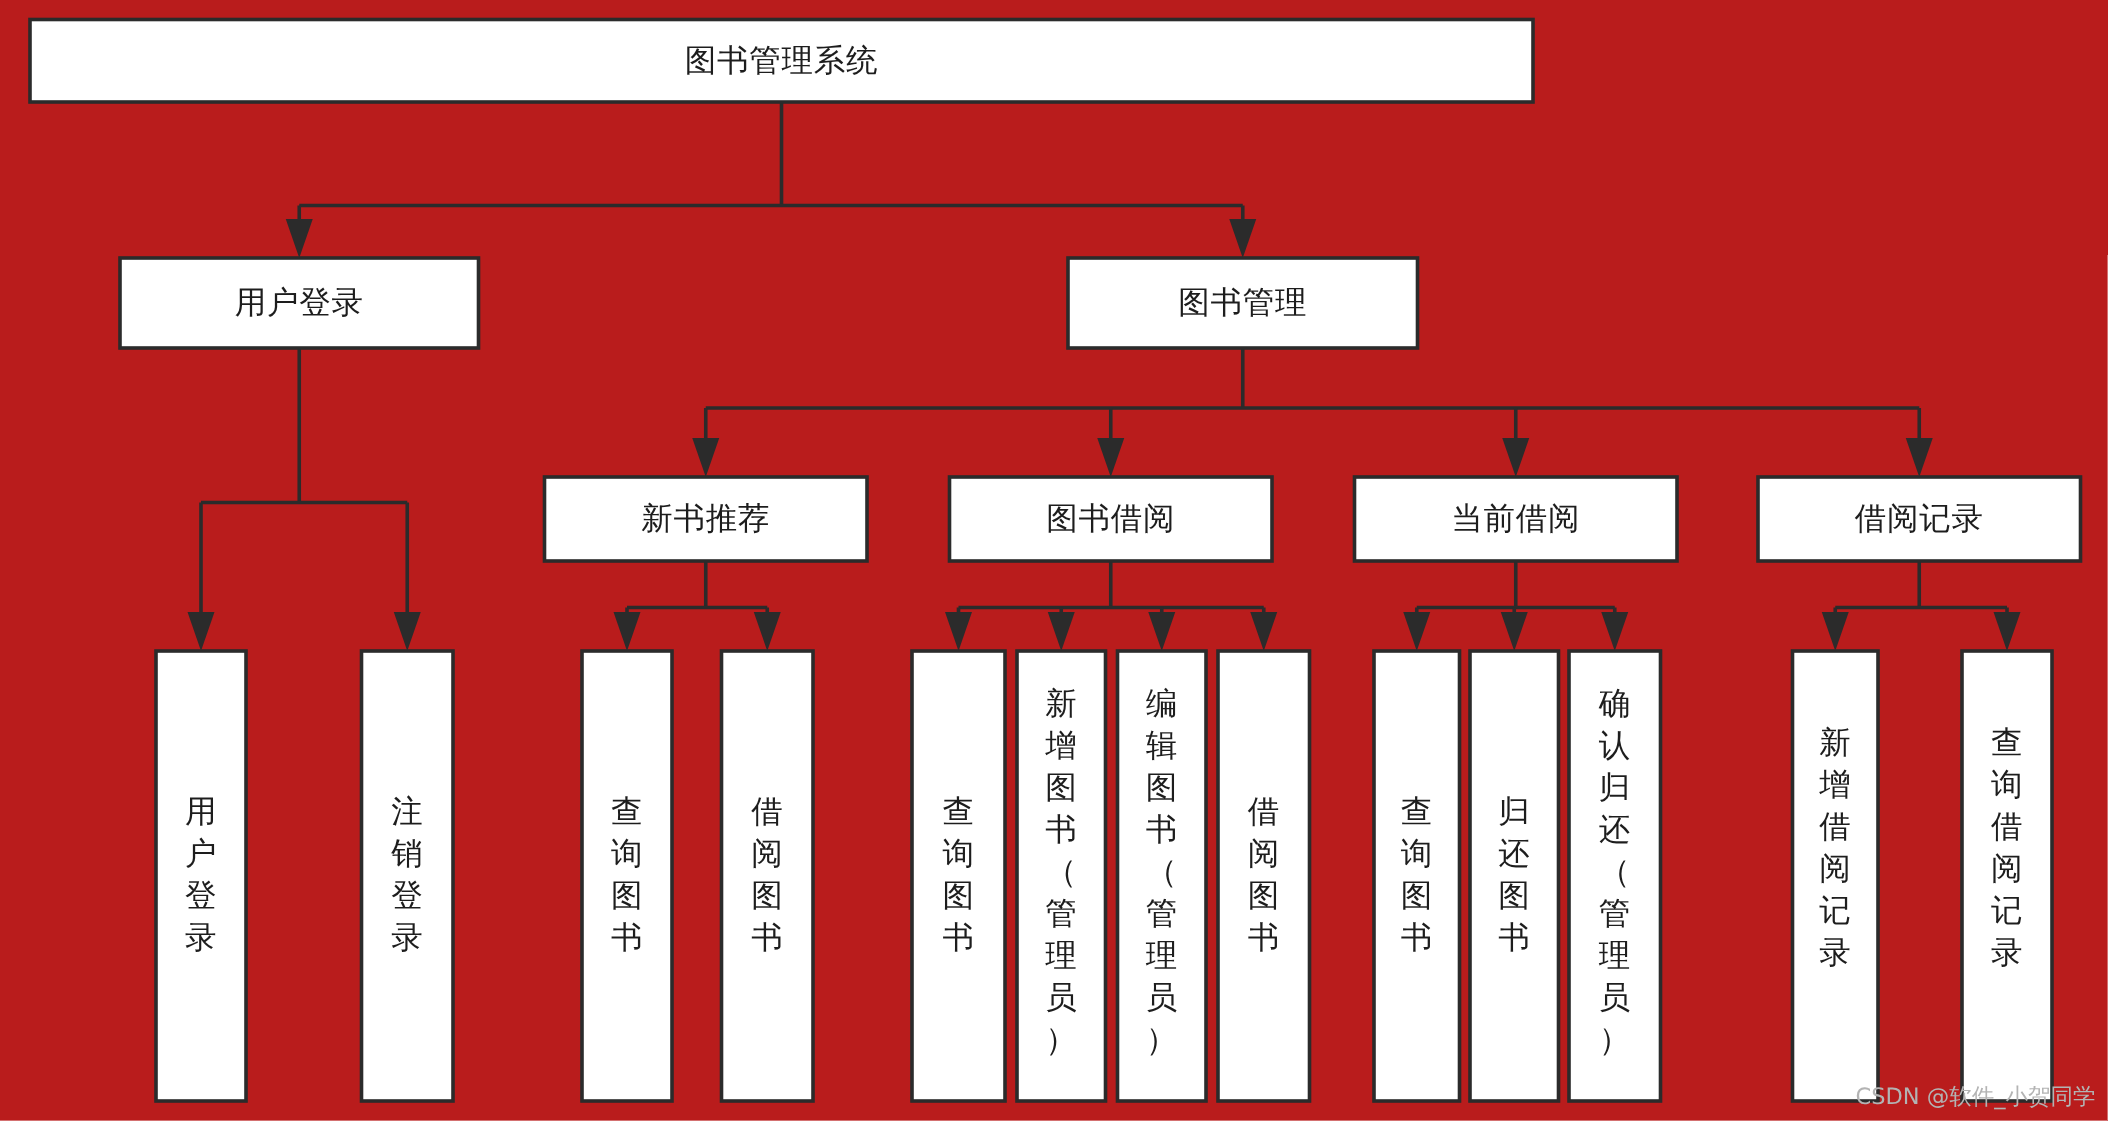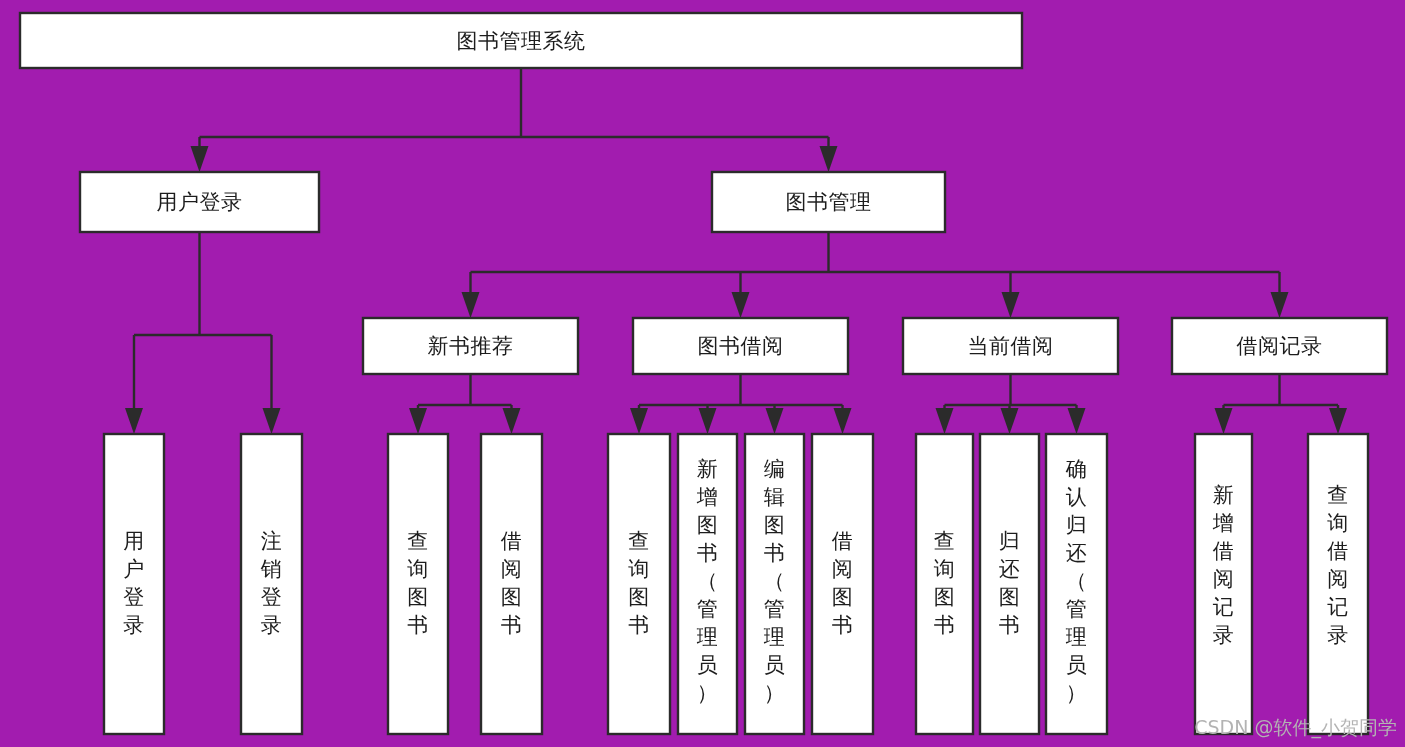--- a/index.html
+++ b/index.html
@@ -11,21 +11,21 @@
   body {
     width: 1405px;
     height: 747px;
     overflow: hidden;
     font-family: "DejaVu Sans", "Liberation Sans", sans-serif;
   }
   #diagram-root {
     position: relative;
     width: 1405px;
     height: 747px;
-    background: #a21caf;
+    background: #b91c1c;
   }
   svg#diagram-svg {
     position: absolute;
     left: 0;
     top: 0;
     width: 1405px;
     height: 747px;
     display: block;
   }
   .node-box {
@@ -57,21 +57,21 @@
     fill: #1d1d1d;
     text-anchor: middle;
     dominant-baseline: middle;
     letter-spacing: 0.5px;
   }
   .watermark-text {
     position: absolute;
     right: 8px;
     bottom: 6px;
     font-family: "DejaVu Sans", "Liberation Sans", sans-serif;
-    font-size: 19px;
+    font-size: 15px;
     color: #b3b3b3;
     white-space: nowrap;
     user-select: none;
   }
 </style>
 </head>
 <body>
 
 <div id="diagram-root">
   <svg id="diagram-svg" viewBox="0 0 1405 747">

